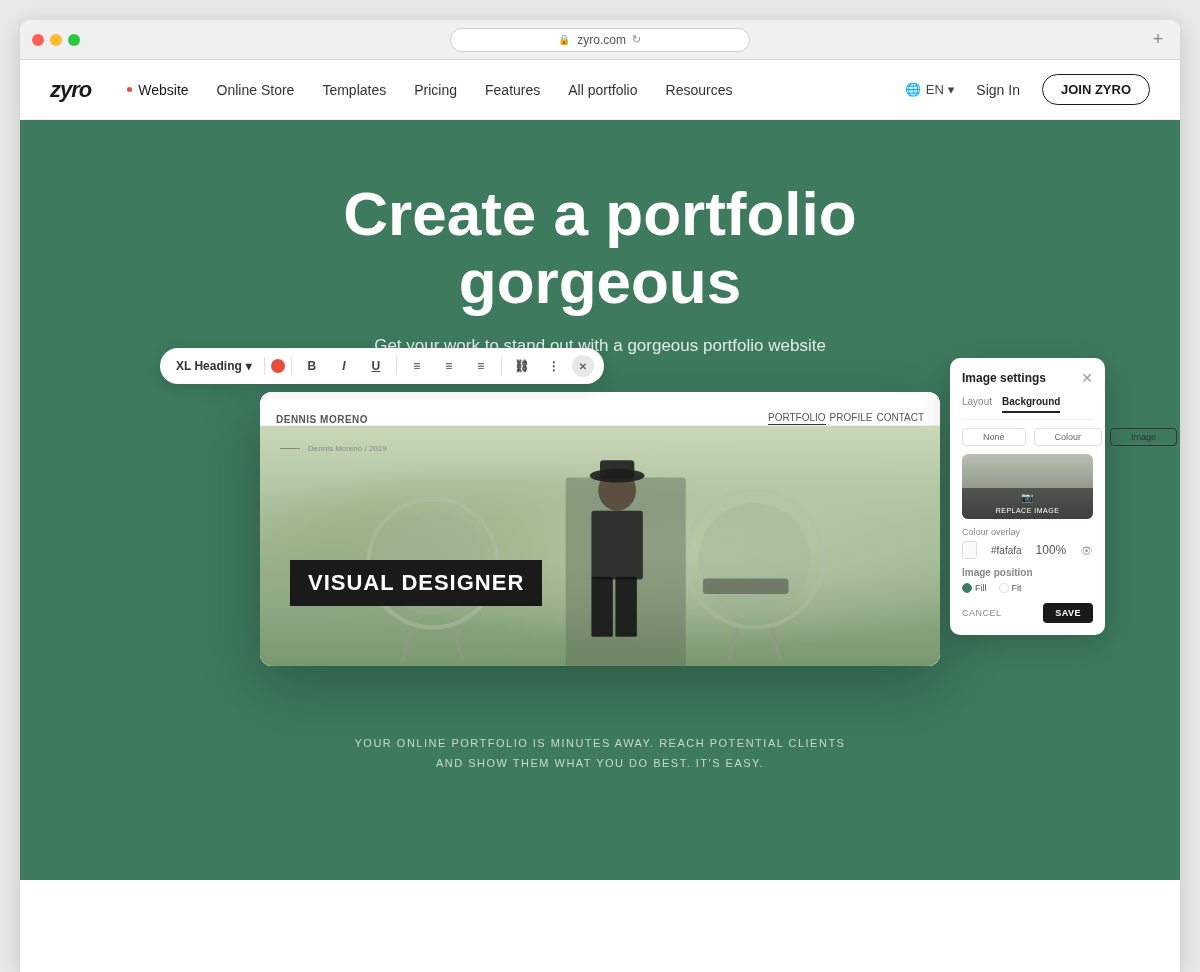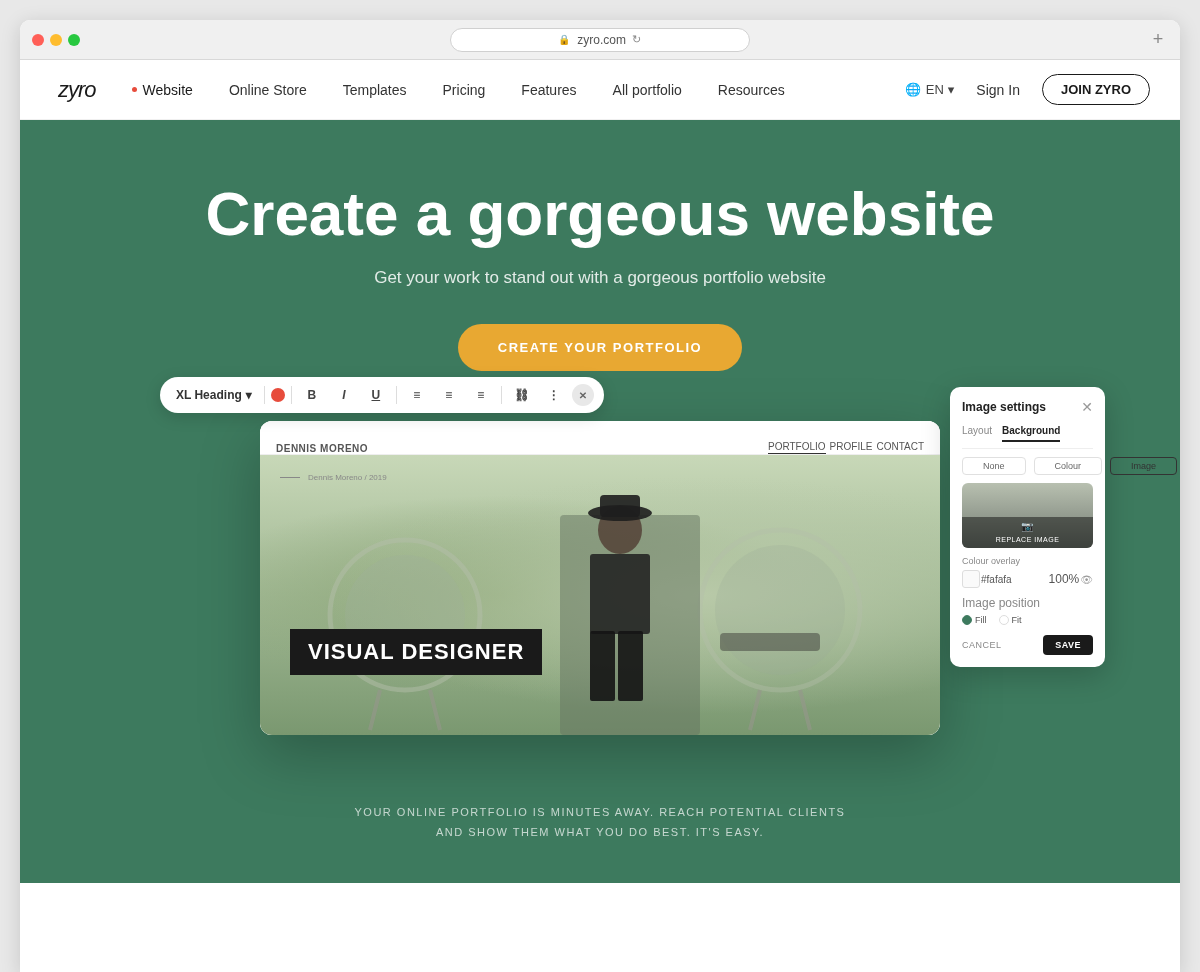--- a/index.html
+++ b/index.html
@@ -83,30 +83,29 @@
       height: 60px;
       background: #fff;
       display: flex;
       align-items: center;
       padding: 0 30px;
       border-bottom: 1px solid #f0f0f0;
       gap: 0;
     }
     .logo {
       font-size: 22px;
-      font-weight: 400;
+      font-weight: 700;
       color: #1a1a1a;
       letter-spacing: -1px;
       margin-right: 24px;
       font-style: italic;
-      margin-left: 8px;
     }
     .nav-links {
       display: flex;
-      gap: 12px;
+      gap: 4px;
       flex: 1;
     }
     .nav-item {
       padding: 6px 12px;
       font-size: 14px;
       color: #333;
       cursor: pointer;
       border-radius: 4px;
       display: flex;
       align-items: center;
@@ -229,21 +228,21 @@
       font-size: 10px;
       color: #555;
     }
     .mini-nav-right span.active-link {
       border-bottom: 1.5px solid #333;
       padding-bottom: 1px;
     }
 
     .mini-content {
       position: relative;
-      height: 280px;
+      height: 240px;
       overflow: hidden;
     }
 
     .mini-date-line {
       position: absolute;
       top: 18px;
       left: 20px;
       font-size: 8px;
       color: #888;
       display: flex;
@@ -428,21 +427,21 @@
     }
     .panel-label {
       font-size: 9px;
       color: #888;
       margin-bottom: 4px;
       font-weight: 500;
     }
     .colour-overlay-row {
       display: flex;
       align-items: center;
-      gap: 1px;
+      gap: 14px;
       margin-bottom: 8px;
     }
     .colour-swatch {
       width: 18px;
       height: 18px;
       border: 1px solid #ddd;
       border-radius: 3px;
       background: #fafafa;
     }
     .colour-code {
@@ -452,24 +451,24 @@
     }
     .colour-percent {
       font-size: 12px;
       color: #555;
     }
     .eye-icon {
       font-size: 10px;
       color: #999;
     }
     .image-position-label {
-      font-size: 12px;
+      font-size: 10px;
       color: #888;
       margin-bottom: 5px;
-      font-weight: 400;
+      font-weight: 700;
     }
     .radio-row {
       display: flex;
       gap: 12px;
       margin-bottom: 10px;
     }
     .radio-item {
       display: flex;
       align-items: center;
       gap: 3px;
@@ -587,23 +586,22 @@
           <span>🌐</span>
           <span>EN</span>
           <span>▾</span>
         </div>
         <div class="sign-in-btn">Sign In</div>
         <button class="join-btn">JOIN ZYRO</button>
       </div>
     </nav>
 
     <div class="hero">
-      <h1 class="hero-title">Create a gorgeous website</h1>
+      <h1 class="hero-title">Create a portfolio gorgeous</h1>
       <p class="hero-subtitle">Get your work to stand out with a gorgeous portfolio website</p>
-      <button class="cta-btn">CREATE YOUR PORTFOLIO</button>
 
       <div class="editor-preview">
 
         <div class="toolbar-popup">
           <div class="toolbar-select">
             <span>XL Heading</span>
             <span>▾</span>
           </div>
           <div class="toolbar-divider"></div>
           <div class="color-dot"></div>

